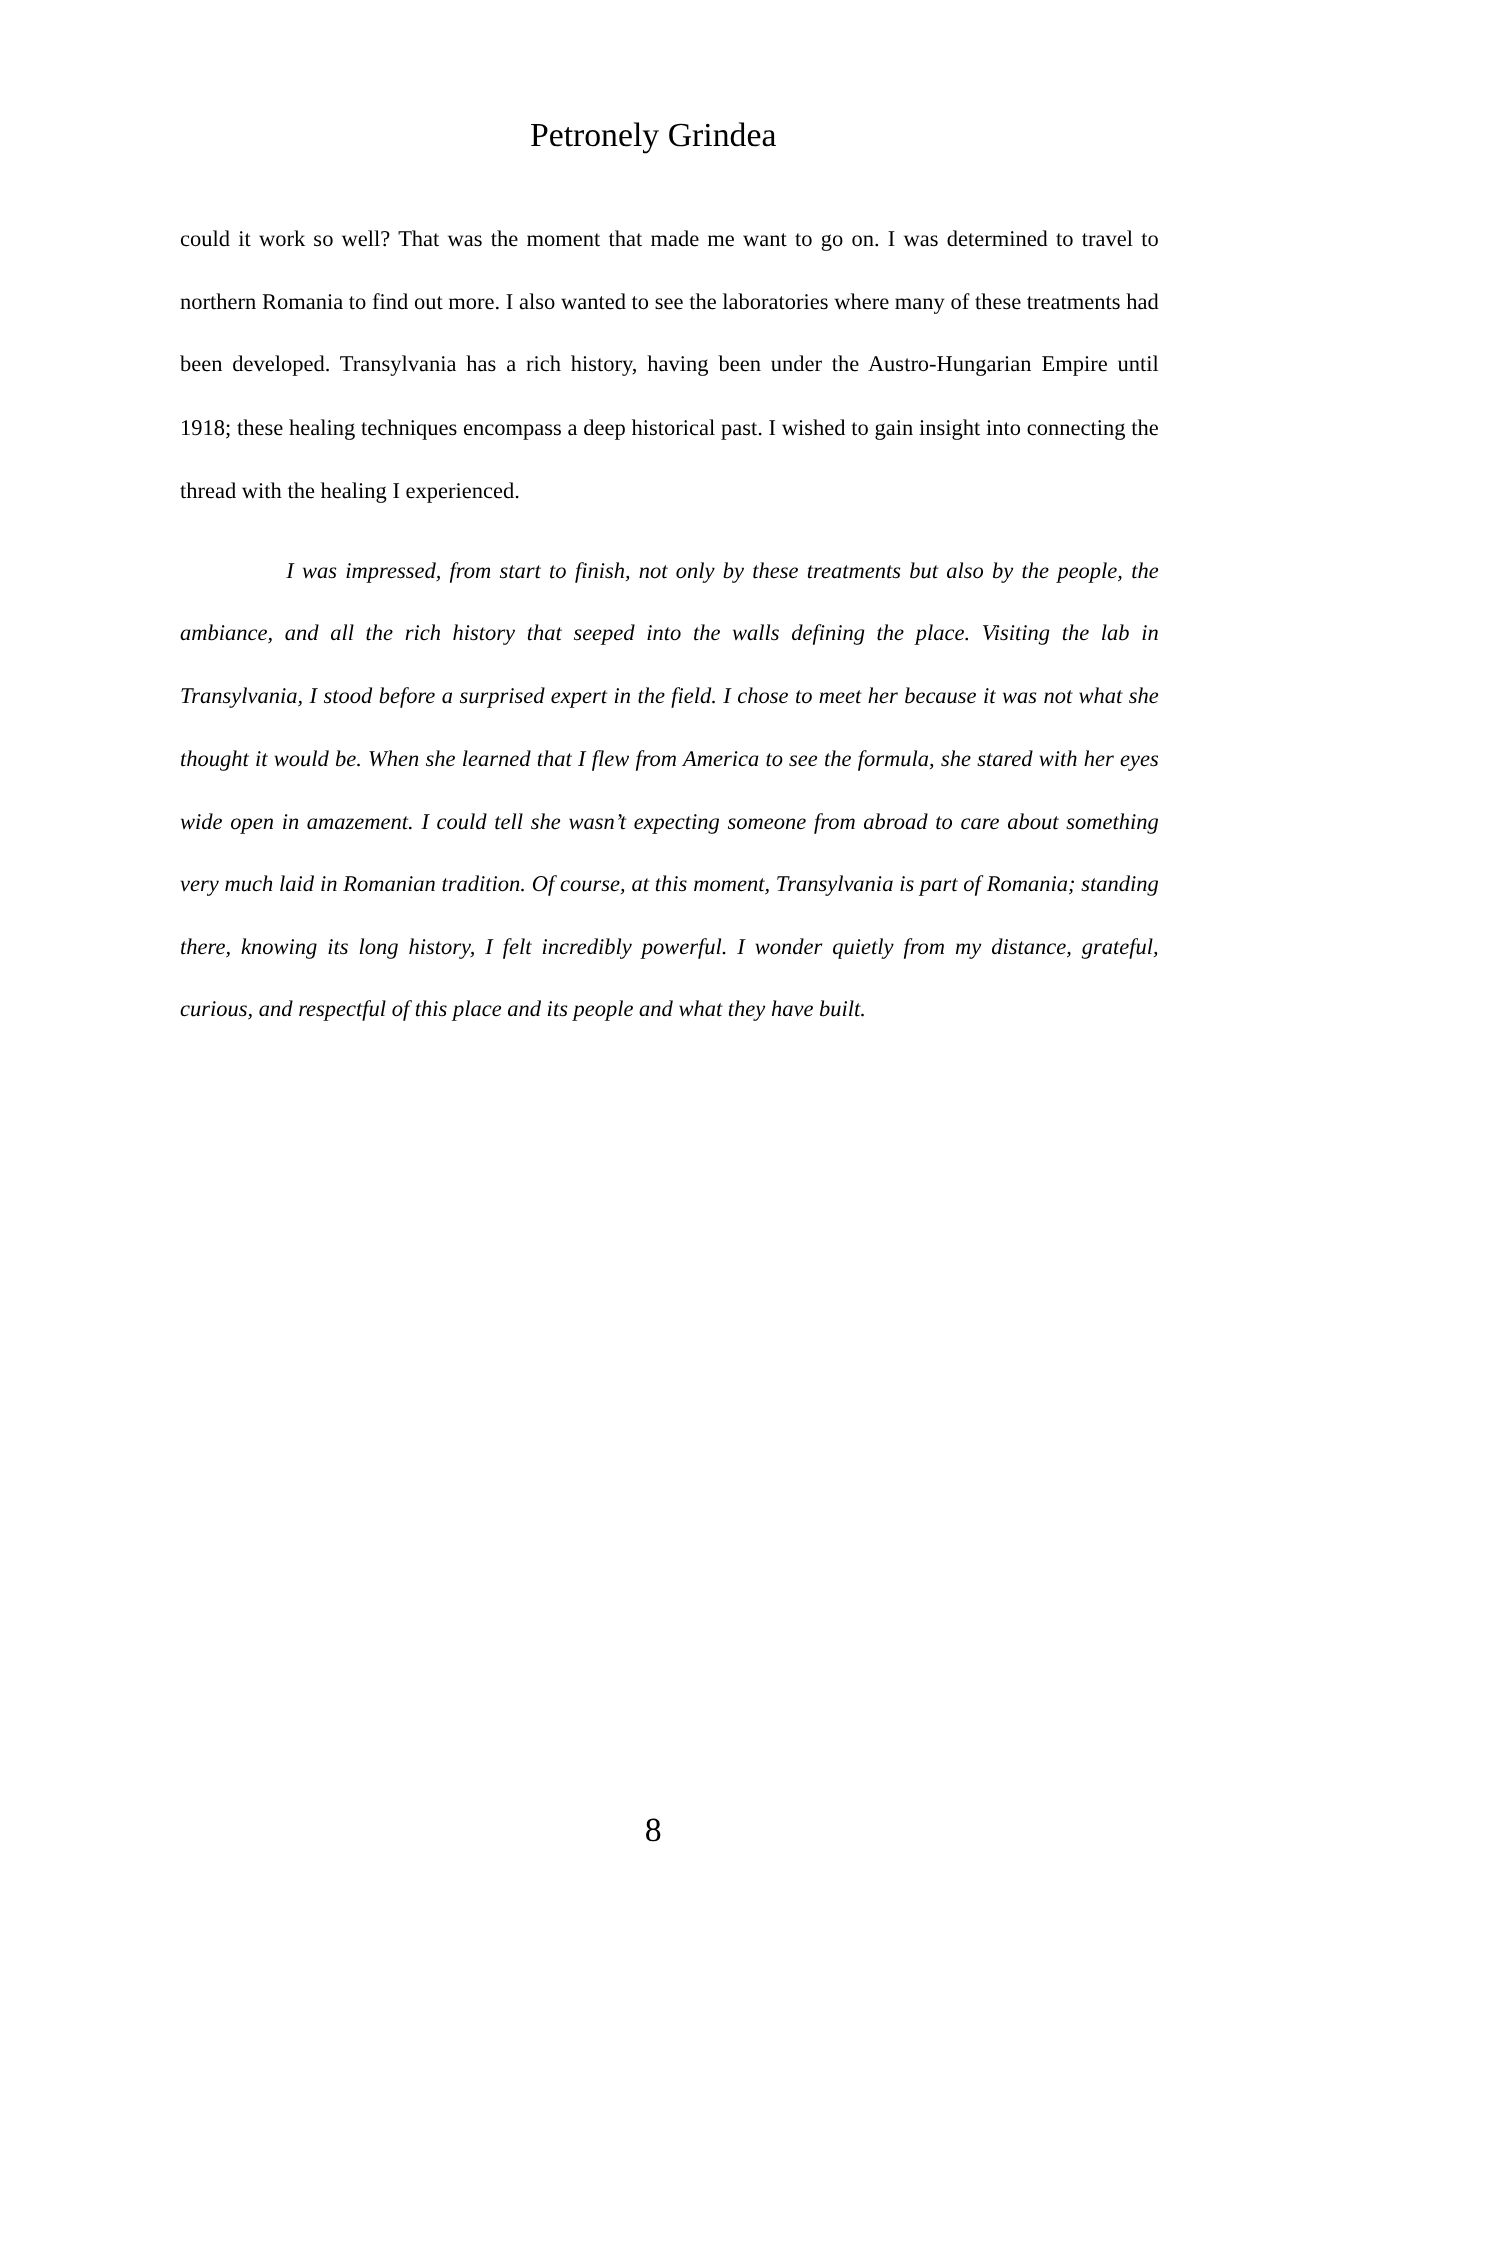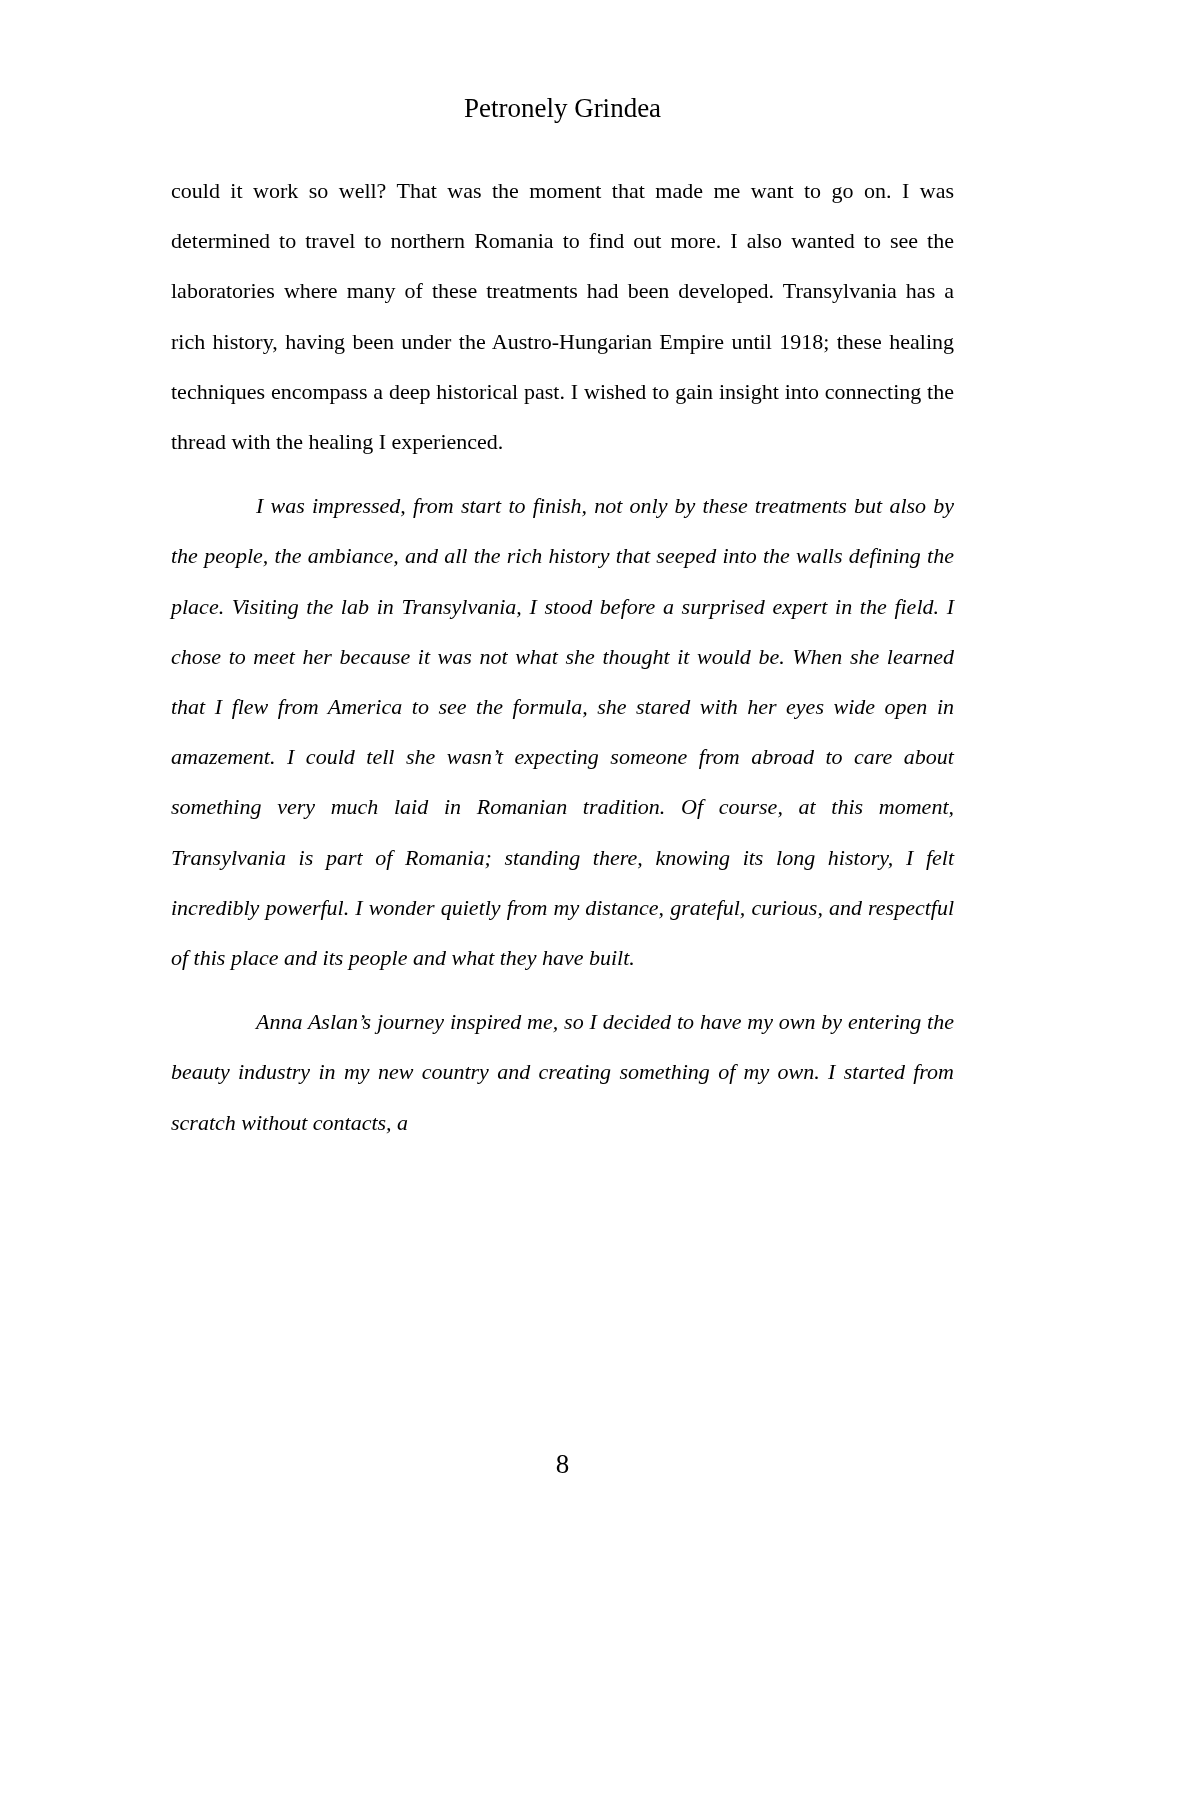--- a/index.html
+++ b/index.html
@@ -14,37 +14,36 @@
       overflow: hidden;
       color: #000000;
       font-family: "Liberation Serif", serif;
     }
     .page {
       position: absolute;
       left: 0; top: 0;
       width: 1050px;
       height: 1575px;
       background: #ffffff;
-      margin-left: 40px;
     }
     .running-header {
       position: absolute;
       top: 90px;
       left: 0;
       width: 1045px;
       text-align: center;
       font-size: 27px;
       line-height: 36px;
     }
     .body-text {
       position: absolute;
       top: 166px;
-      left: 131px;
+      left: 144px;
       width: 783px;
-      font-size: 22px;
+      font-size: 18px;
       line-height: 50.2px;
     }
     .para {
       margin: 0;
       text-align: justify;
     }
     .para + .para {
       margin-top: 14px;
       font-style: italic;
     }
@@ -63,17 +62,16 @@
   </style>
 </head>
 <body>
 
 <div class="page">
   <div class="running-header">Petronely Grindea</div>
 
   <div class="body-text">
     <p class="para">could it work so well? That was the moment that made me want to go on. I was determined to travel to northern Romania to find out more. I also wanted to see the laboratories where many of these treatments had been developed. Transylvania has a rich history, having been under the Austro-Hungarian Empire until 1918; these healing techniques encompass a deep historical past. I wished to gain insight into connecting the thread with the healing I experienced.</p>
     <p class="para indent">I was impressed, from start to finish, not only by these treatments but also by the people, the ambiance, and all the rich history that seeped into the walls defining the place. Visiting the lab in Transylvania, I stood before a surprised expert in the field. I chose to meet her because it was not what she thought it would be. When she learned that I flew from America to see the formula, she stared with her eyes wide open in amazement. I could tell she wasn’t expecting someone from abroad to care about something very much laid in Romanian tradition. Of course, at this moment, Transylvania is part of Romania; standing there, knowing its long history, I felt incredibly powerful. I wonder quietly from my distance, grateful, curious, and respectful of this place and its people and what they have built.</p>
-    <p class="para indent">Anna Aslan’s journey inspired me, so I decided to have my own by entering the beauty industry in my new country and creating something of my own. I started from scratch without contacts, a</p>
   </div>
 
   <div class="page-number">8</div>
 </div>
 
 </body></html>

